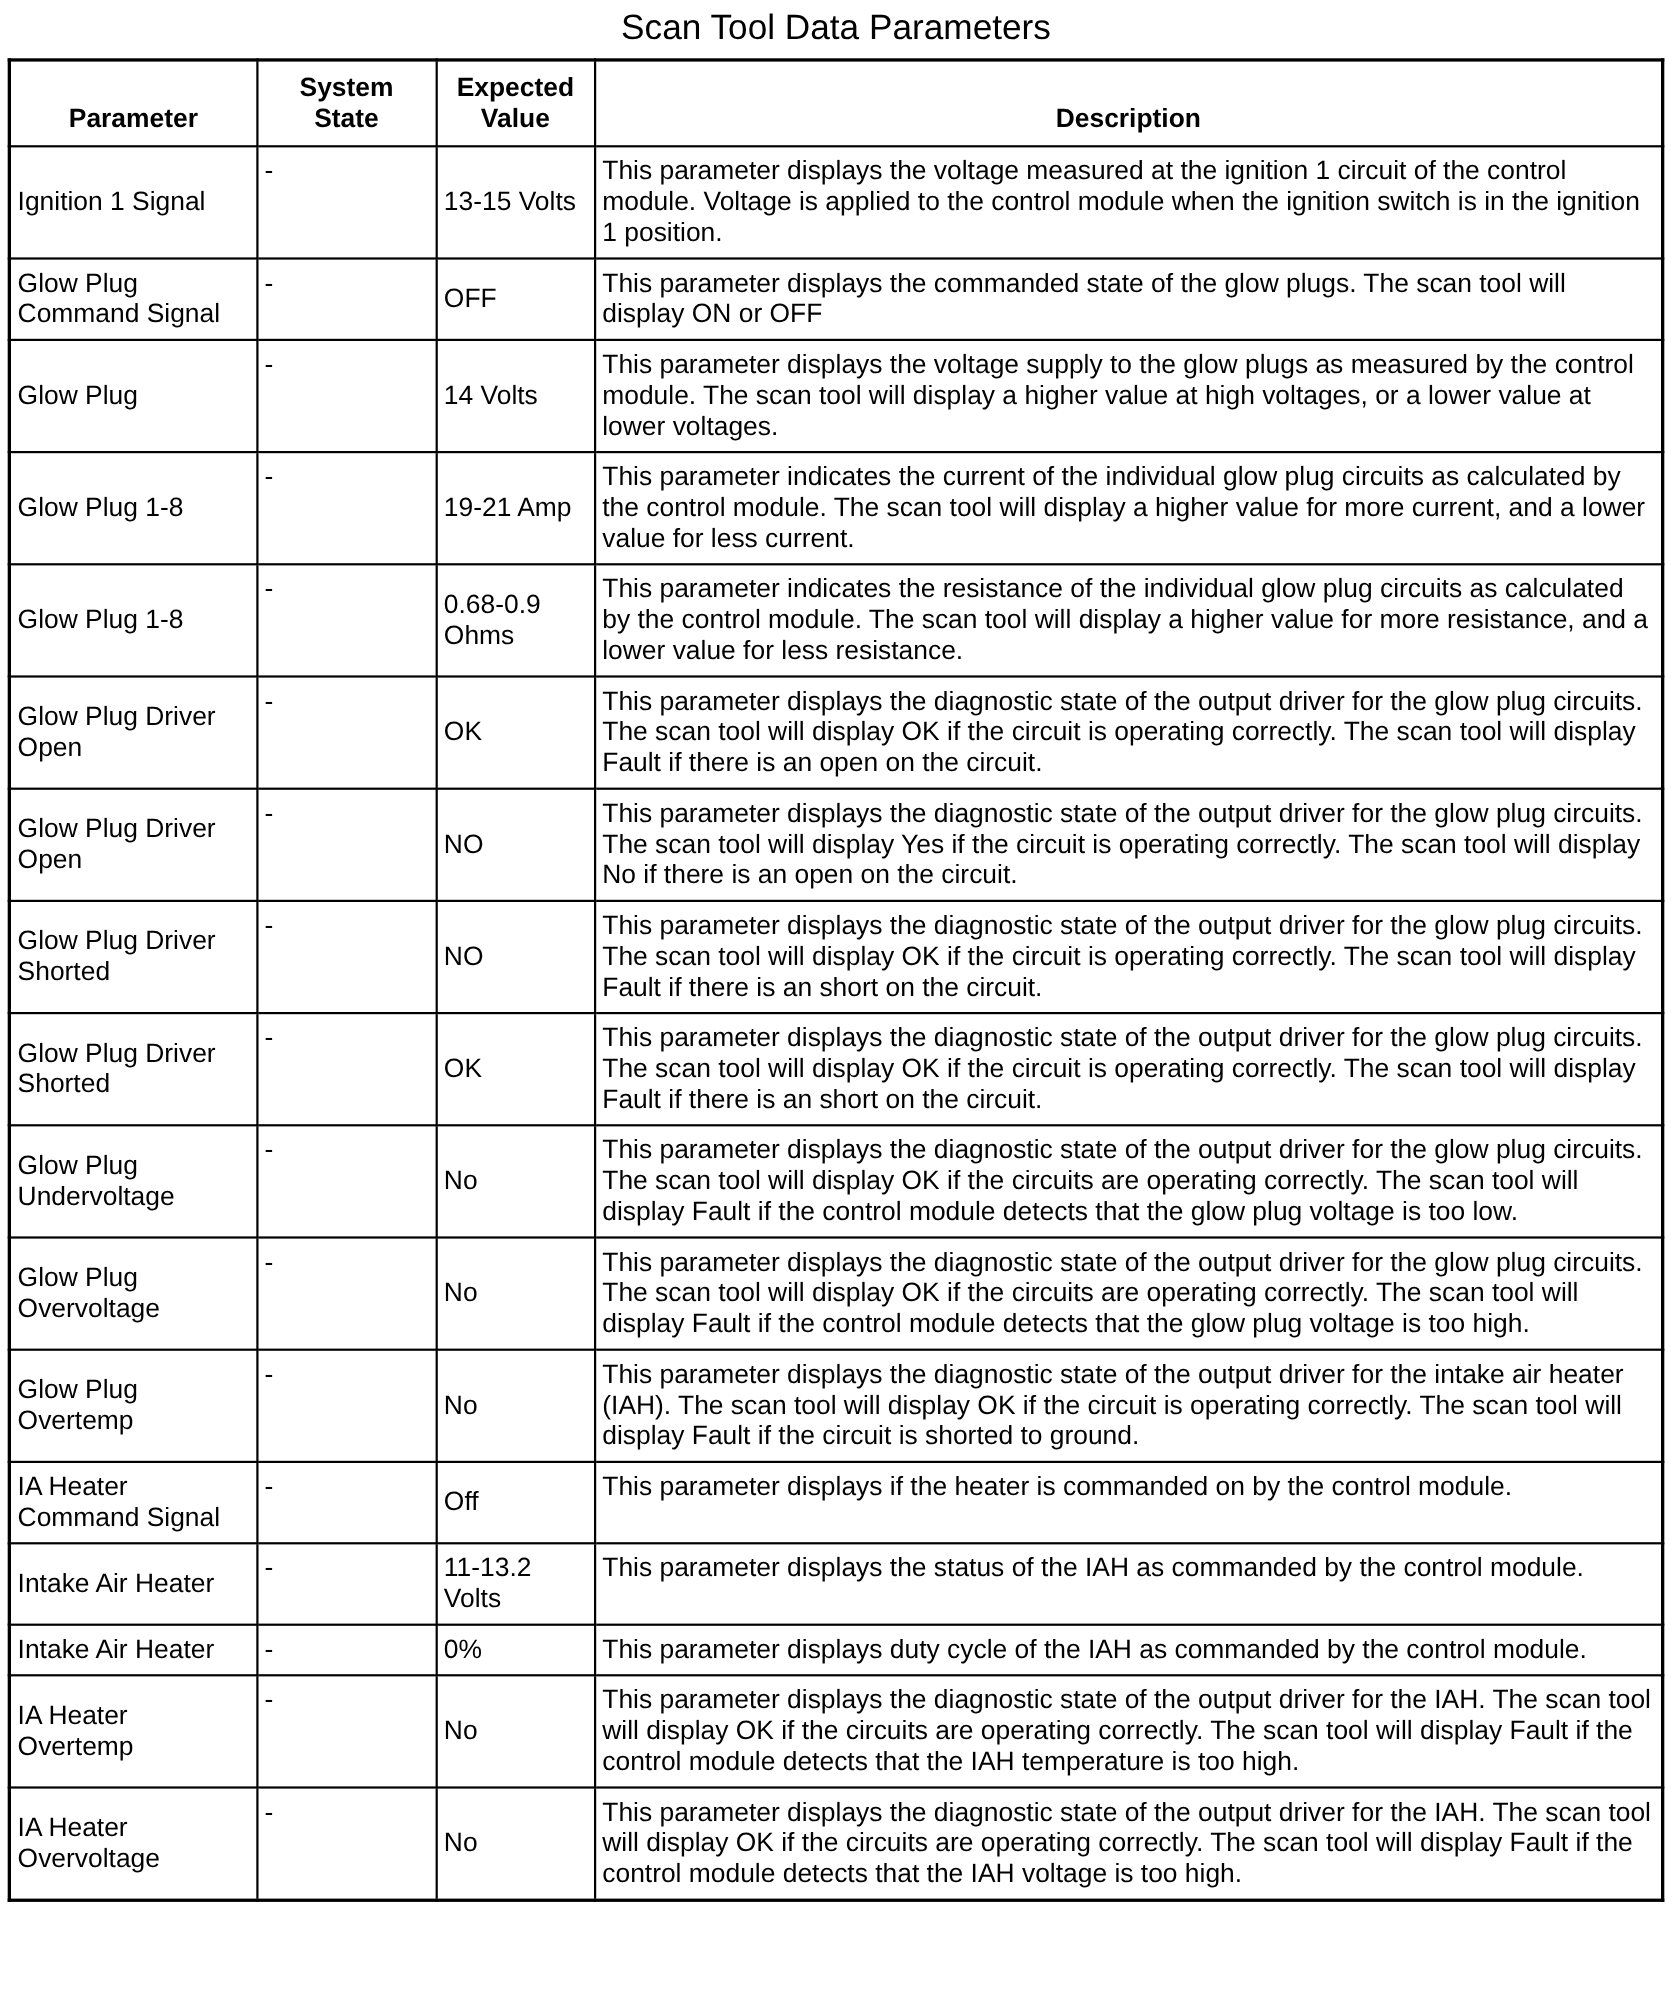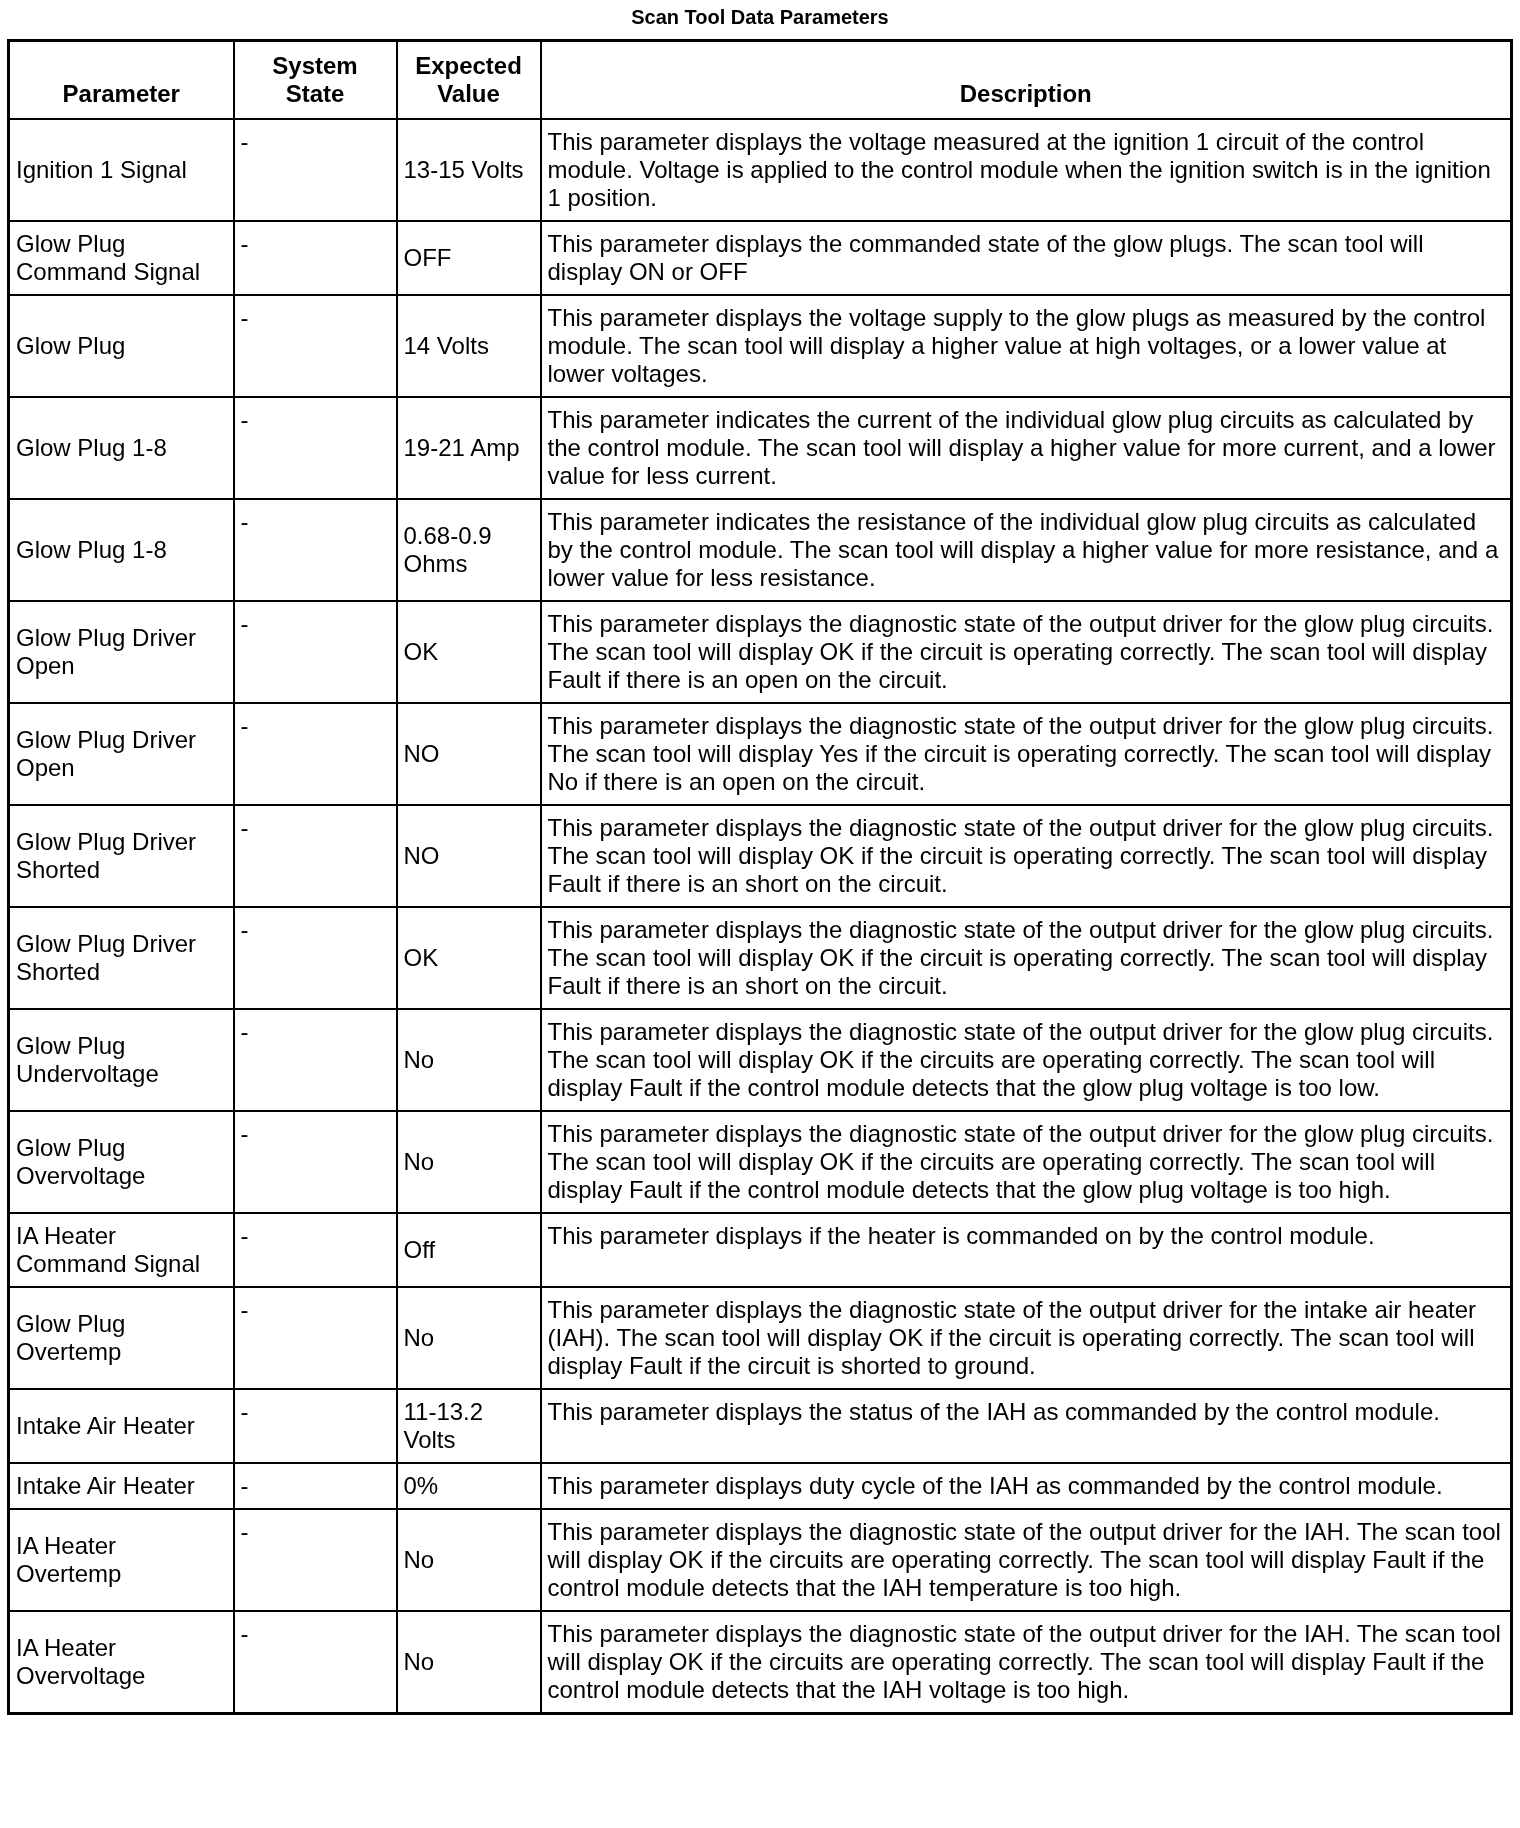--- a/index.html
+++ b/index.html
@@ -8,22 +8,22 @@
     background: #ffffff;
     color: #000000;
     font-family: "Liberation Sans", sans-serif;
   }
   body {
     width: 1520px;
     box-sizing: border-box;
     padding: 2px 7px 6px 7px;
   }
   .page-title {
-    font-size: 20px;
-    font-weight: bold;
+    font-size: 32px;
+    font-weight: normal;
     text-align: center;
     margin: 4px 0 10px 0;
   }
   table.scan-table {
     border-collapse: collapse;
     table-layout: fixed;
     width: 1506px;
     border: 3px solid #000;
   }
   col.c-param { width: 225px; }
@@ -145,31 +145,31 @@
   </tr>
 
   <tr>
     <td class="param">Glow Plug Overvoltage</td>
     <td class="state">-</td>
     <td class="value">No</td>
     <td class="desc">This parameter displays the diagnostic state of the output driver for the glow plug circuits. The scan tool will display OK if the circuits are operating correctly. The scan tool will display Fault if the control module detects that the glow plug voltage is too high.</td>
   </tr>
 
   <tr>
+    <td class="param">Glow Plug Overtemp</td>
+    <td class="state">-</td>
+    <td class="value">No</td>
+    <td class="desc">This parameter displays the diagnostic state of the output driver for the intake air heater (IAH). The scan tool will display OK if the circuit is operating correctly. The scan tool will display Fault if the circuit is shorted to ground.</td>
+  </tr>
+
+  <tr>
     <td class="param">IA Heater Command Signal</td>
     <td class="state">-</td>
     <td class="value">Off</td>
     <td class="desc">This parameter displays if the heater is commanded on by the control module.</td>
-  </tr>
-
-  <tr>
-    <td class="param">Glow Plug Overtemp</td>
-    <td class="state">-</td>
-    <td class="value">No</td>
-    <td class="desc">This parameter displays the diagnostic state of the output driver for the intake air heater (IAH). The scan tool will display OK if the circuit is operating correctly. The scan tool will display Fault if the circuit is shorted to ground.</td>
   </tr>
 
   <tr>
     <td class="param">Intake Air Heater</td>
     <td class="state">-</td>
     <td class="value">11-13.2 Volts</td>
     <td class="desc">This parameter displays the status of the IAH as commanded by the control module.</td>
   </tr>
 
   <tr>

